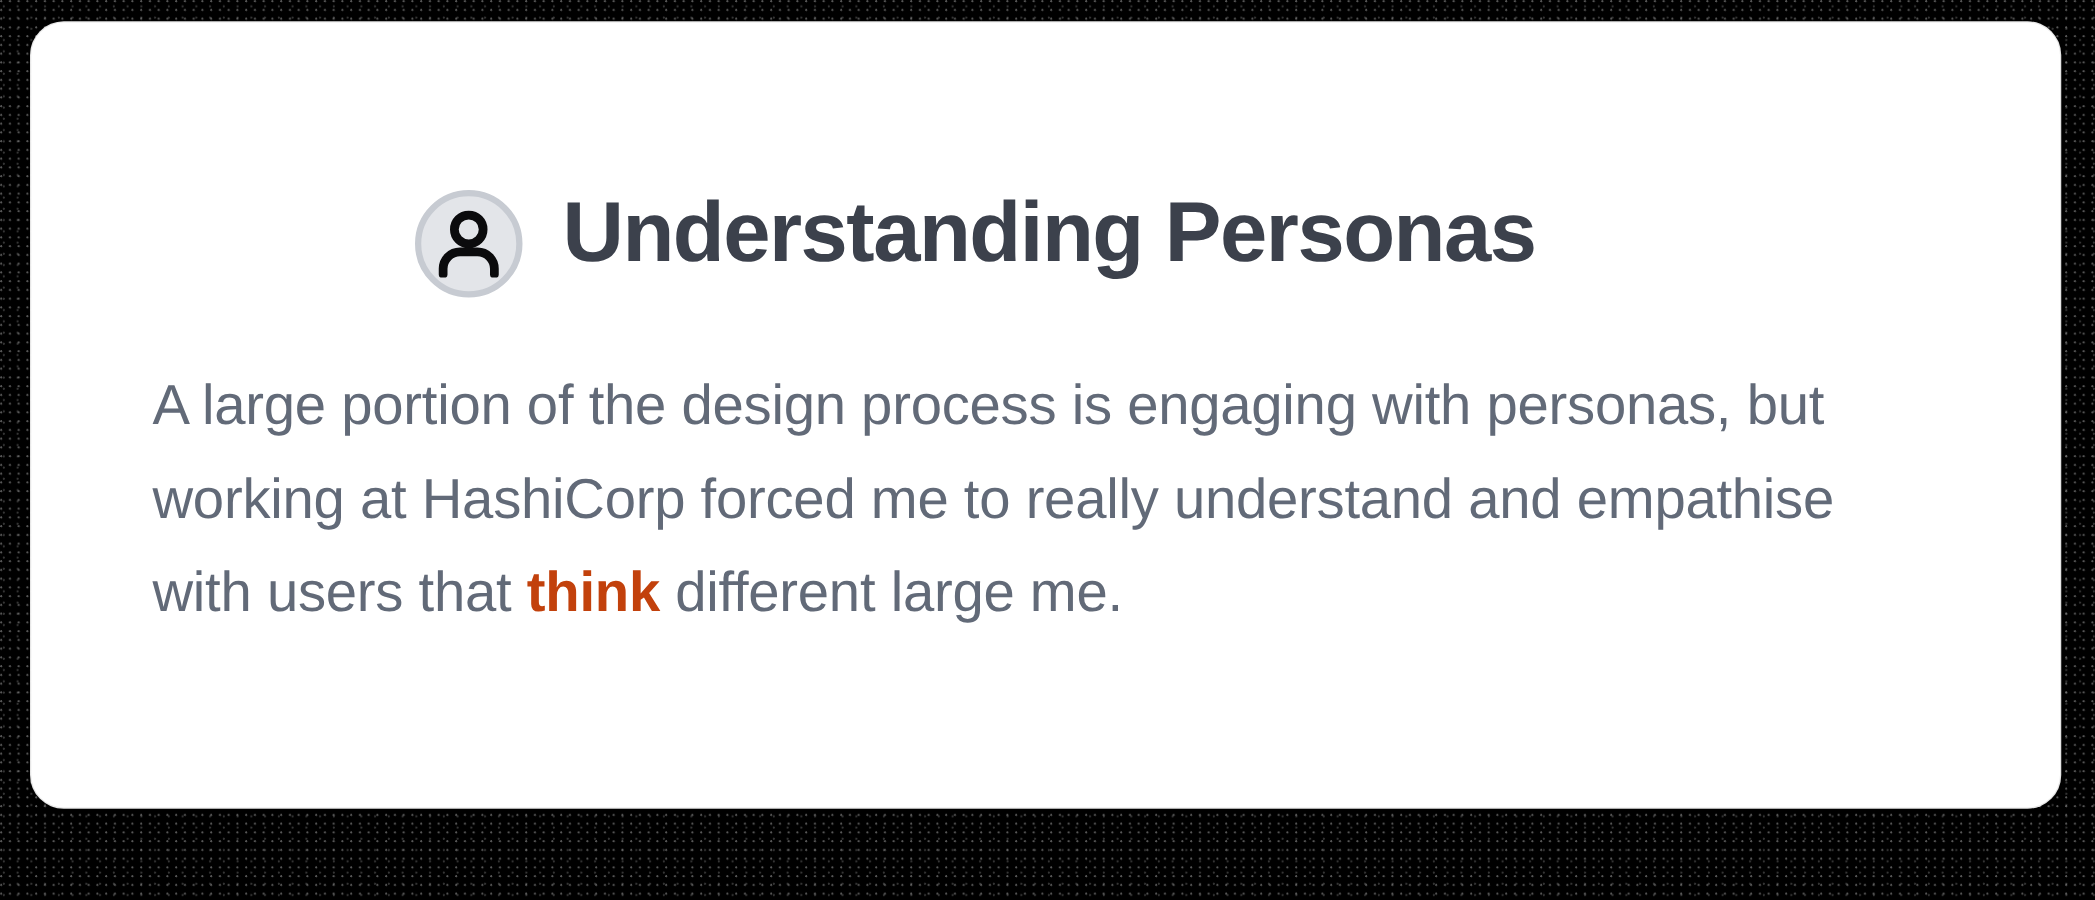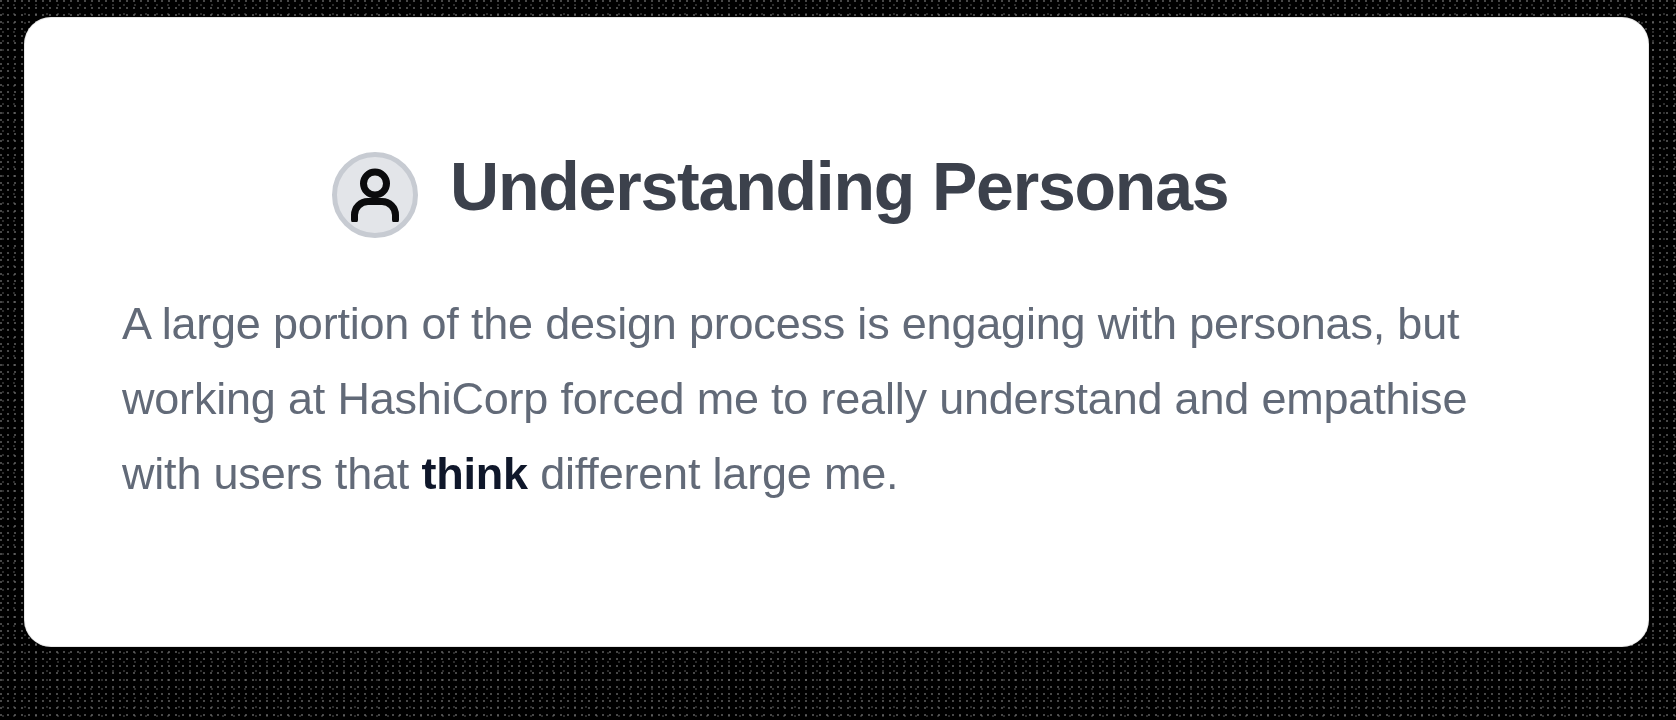--- a/index.html
+++ b/index.html
@@ -96,21 +96,21 @@
     margin: 0;
     font-size: 45px;
     font-weight: 400;
     line-height: 75px;
     letter-spacing: -0.2px;
     color: #626a78;
   }
   .body-copy b,
   .body-copy strong {
     font-weight: 700;
-    color: #0f172a;
+    color: #c2410c;
   }
 </style>
 </head>
 <body>
 
 <div class="frame">
   <div class="noise"></div>
 
   <div class="card">
 

